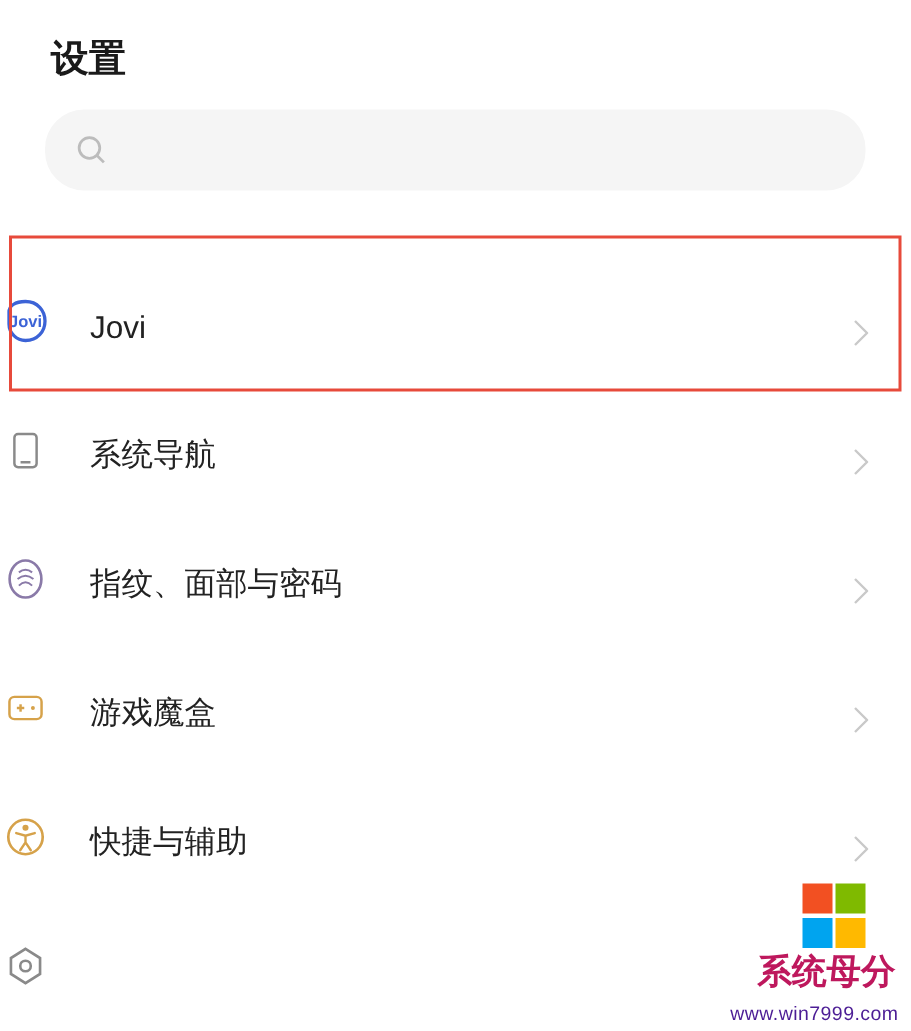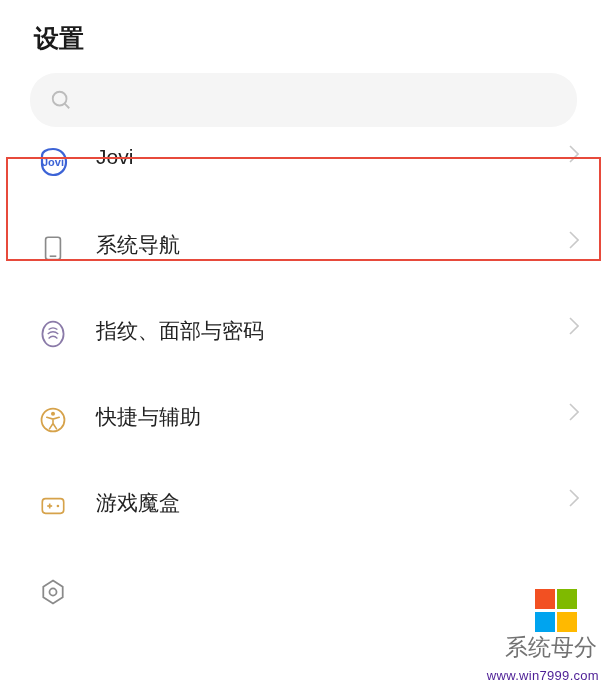--- a/index.html
+++ b/index.html
@@ -36,23 +36,22 @@
       color: #bcbcbc;
       margin-right: 10px;
     }
     .search-placeholder {
       color: #bcbcbc;
       font-size: 20px;
     }
     .list { }
     .row {
       display: flex;
-      align-items: flex-start;
+      align-items: flex-end;
       height: 86px;
-      padding-left: 36px;
       padding-right: 28px;
       position: relative;
     }
     .row .icon-wrap {
       width: 34px;
       height: 34px;
       display: flex;
       align-items: center;
       justify-content: center;
       margin-right: 26px;
@@ -89,22 +88,22 @@
     }
     .watermark-logo .sq {
       width: 20px;
       height: 20px;
     }
     .watermark-text {
       position: absolute;
       right: 10px;
       bottom: 24px;
       font-size: 23px;
-      font-weight: 400;
-      color: #737373;
+      font-weight: 700;
+      color: #be185d;
       display: flex;
       align-items: center;
     }
     .watermark-url {
       position: absolute;
       right: 8px;
       bottom: 4px;
       font-size: 13px;
       color: #4c1d95;
       letter-spacing: 0.3px;
@@ -168,44 +167,44 @@
       <span class="label">指纹、面部与密码</span>
       <span class="chevron">
         <svg viewBox="0 0 10 18" width="10" height="18">
             <polyline points="1,1 9,9 1,17" fill="none" stroke="currentColor" stroke-width="1.6"></polyline>
           </svg>
       </span>
     </div>
 
     <div class="row">
       <span class="icon-wrap">
-        <svg viewBox="0 0 34 34" width="30" height="30">
-            <circle cx="17" cy="17" r="13" fill="none" stroke="#d6a24a" stroke-width="2"></circle>
-            <circle cx="17" cy="10" r="2.3" fill="#d6a24a"></circle>
-            <path d="M10 14 L17 16 L24 14 M17 16 L17 21 L13 27 M17 21 L21 27" fill="none" stroke="#d6a24a" stroke-width="1.8" stroke-linecap="round"></path>
-          </svg>
-      </span>
-      <span class="label">快捷与辅助</span>
-      <span class="chevron">
-        <svg viewBox="0 0 10 18" width="10" height="18">
-            <polyline points="1,1 9,9 1,17" fill="none" stroke="currentColor" stroke-width="1.6"></polyline>
-          </svg>
-      </span>
-    </div>
-
-    <div class="row">
-      <span class="icon-wrap">
         <svg viewBox="0 0 34 34" width="34" height="28">
             <rect x="4" y="8" width="26" height="18" rx="4" fill="none" stroke="#d6a24a" stroke-width="2"></rect>
             <line x1="10" y1="17" x2="16" y2="17" stroke="#d6a24a" stroke-width="2"></line>
             <line x1="13" y1="14" x2="13" y2="20" stroke="#d6a24a" stroke-width="2"></line>
             <circle cx="23" cy="17" r="1.6" fill="#d6a24a"></circle>
           </svg>
       </span>
       <span class="label">游戏魔盒</span>
+      <span class="chevron">
+        <svg viewBox="0 0 10 18" width="10" height="18">
+            <polyline points="1,1 9,9 1,17" fill="none" stroke="currentColor" stroke-width="1.6"></polyline>
+          </svg>
+      </span>
+    </div>
+
+    <div class="row">
+      <span class="icon-wrap">
+        <svg viewBox="0 0 34 34" width="30" height="30">
+            <circle cx="17" cy="17" r="13" fill="none" stroke="#d6a24a" stroke-width="2"></circle>
+            <circle cx="17" cy="10" r="2.3" fill="#d6a24a"></circle>
+            <path d="M10 14 L17 16 L24 14 M17 16 L17 21 L13 27 M17 21 L21 27" fill="none" stroke="#d6a24a" stroke-width="1.8" stroke-linecap="round"></path>
+          </svg>
+      </span>
+      <span class="label">快捷与辅助</span>
       <span class="chevron">
         <svg viewBox="0 0 10 18" width="10" height="18">
             <polyline points="1,1 9,9 1,17" fill="none" stroke="currentColor" stroke-width="1.6"></polyline>
           </svg>
       </span>
     </div>
 
     <div class="row">
       <span class="icon-wrap">
         <svg viewBox="0 0 34 34" width="30" height="30">

